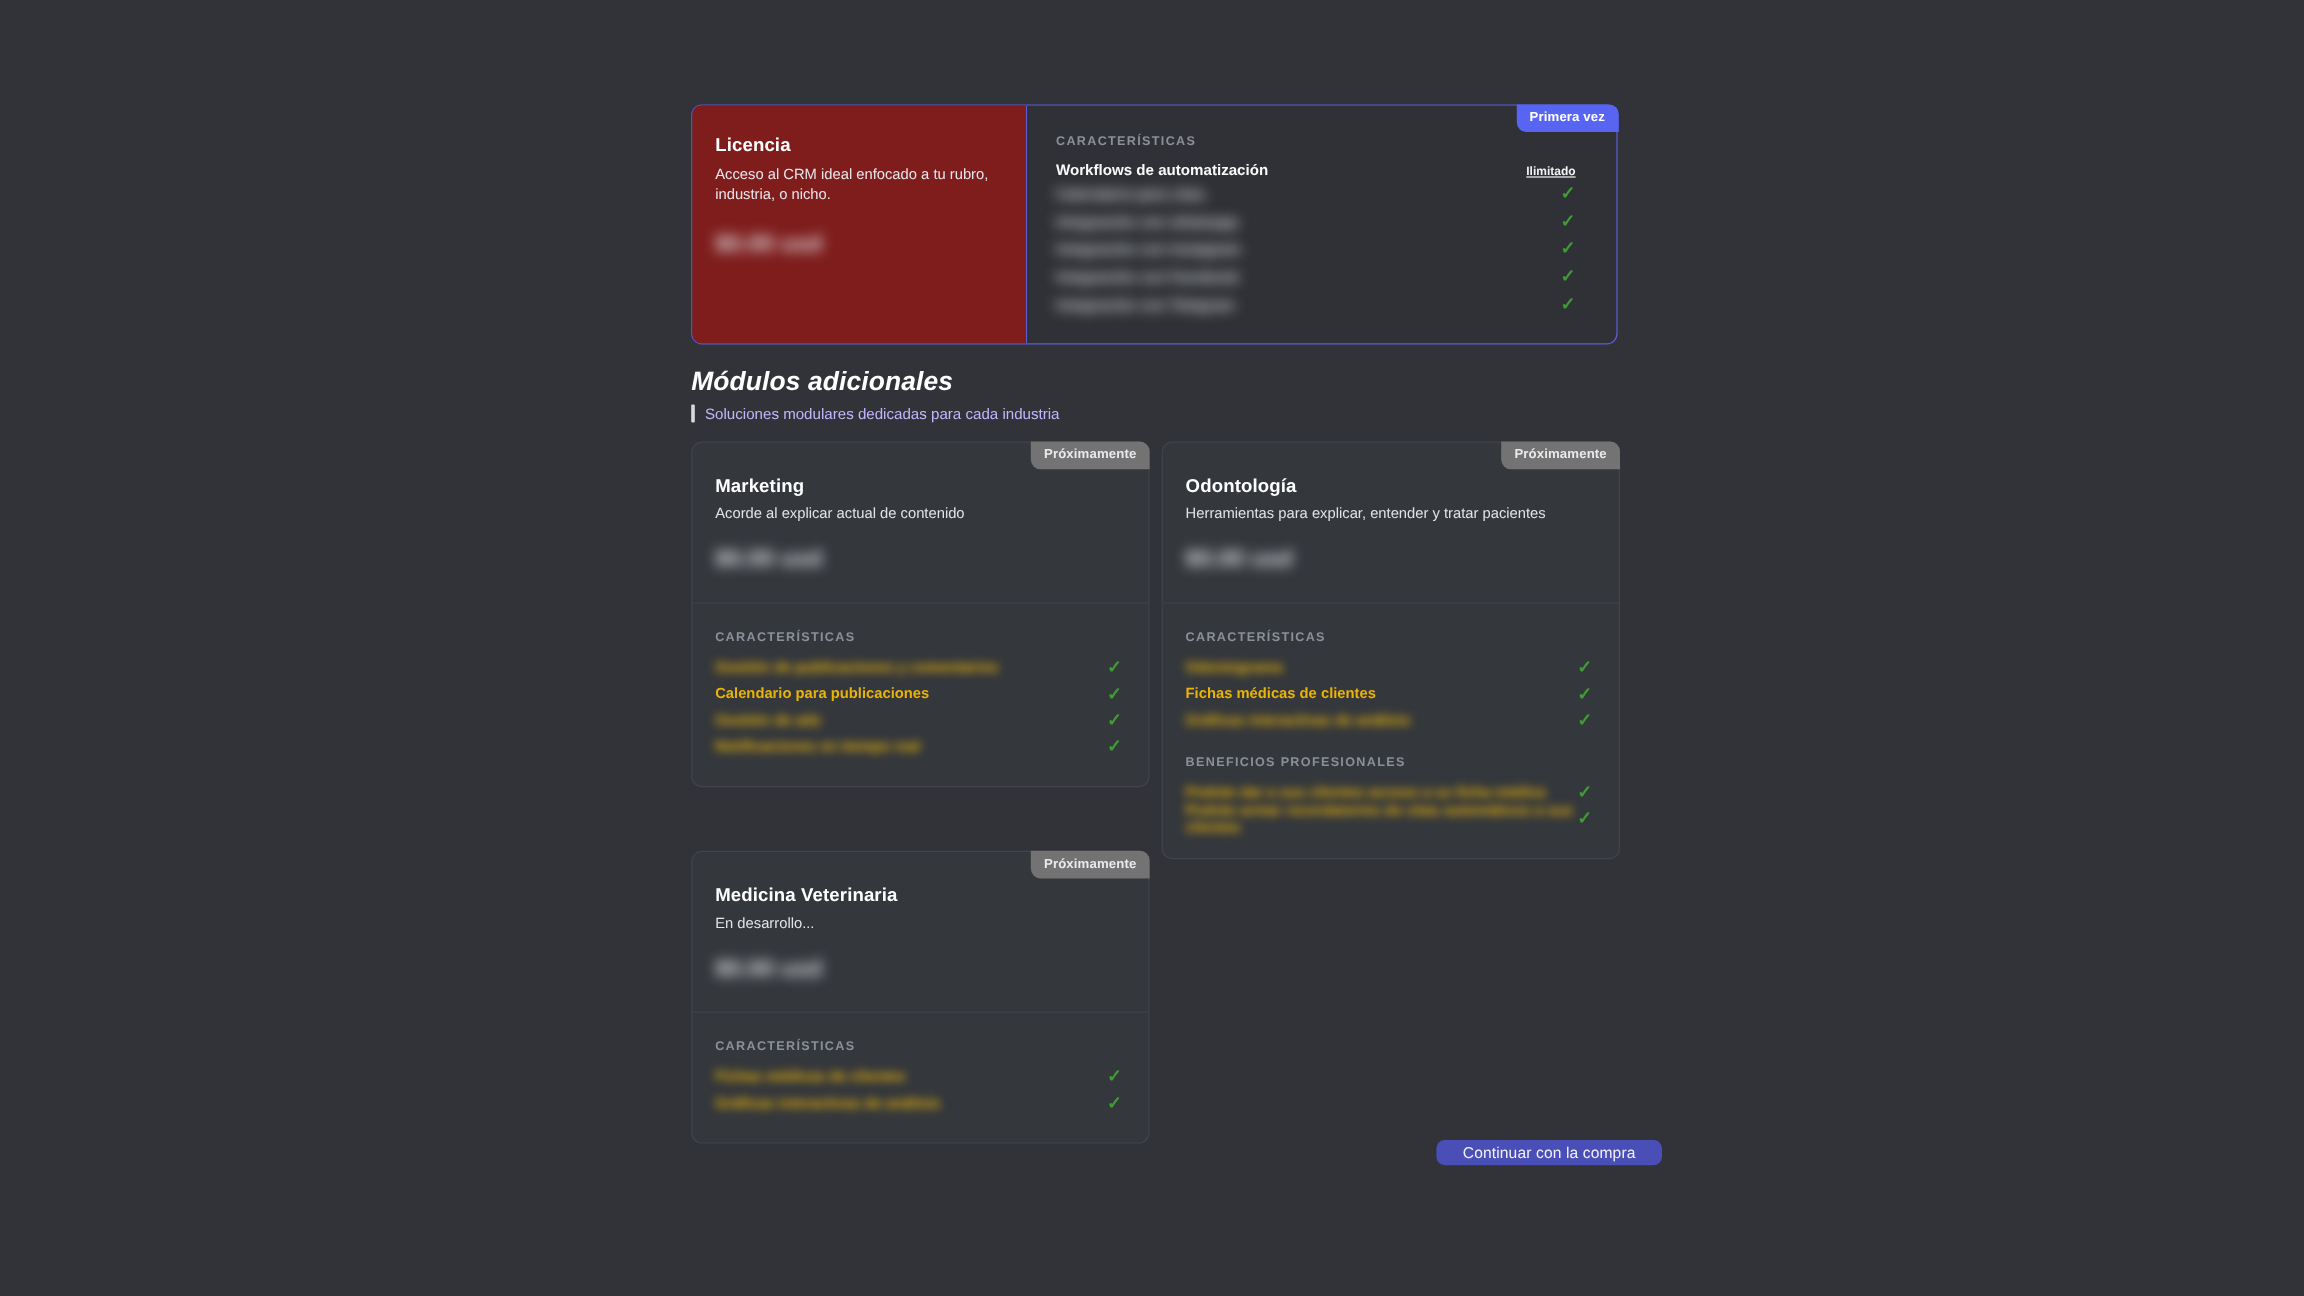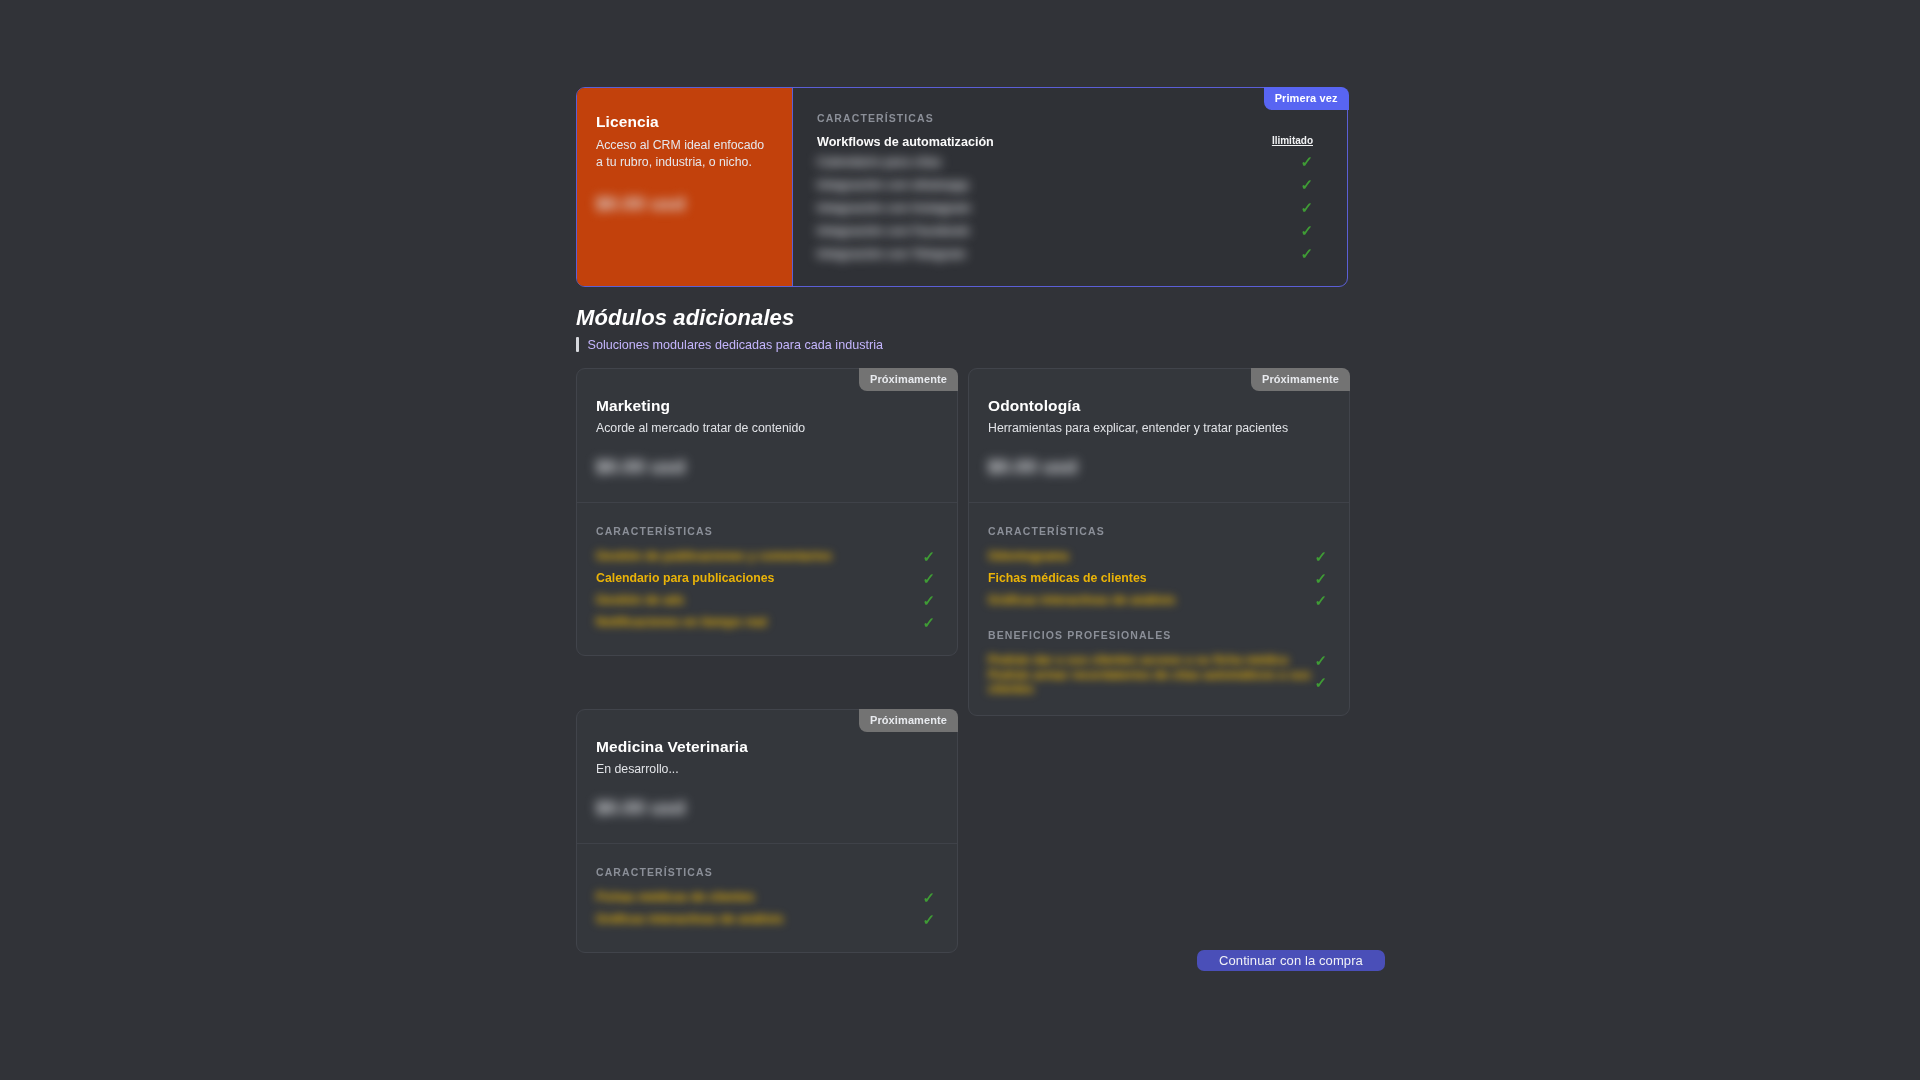--- a/index.html
+++ b/index.html
@@ -56,22 +56,22 @@
     top: 87px;
     width: 772px;
     height: 200px;
     display: flex;
     border: 1.5px solid #5b5fd6;
     border-radius: 9px;
     background: #2f3136;
     overflow: visible;
   }
   .license-left {
-    width: 216px;
-    background: #c2410c;
+    width: 279px;
+    background: #7f1d1d;
     border-right: 1.5px solid #5b5fd6;
     border-radius: 7px 0 0 7px;
     padding: 25px 22px 0 19px;
   }
   .license-title {
     font-size: 15.5px;
     font-weight: 700;
     color: #fff;
     letter-spacing: .1px;
   }
@@ -84,21 +84,21 @@
   .license-price { margin-top: 22px; }
 
   .license-right {
     flex: 1;
     padding: 24px 34px 0 24px;
     position: relative;
   }
   .lic-feature-head {
     display: flex;
     justify-content: space-between;
-    align-items: flex-start;
+    align-items: flex-end;
     margin-top: 11px;
   }
   .lic-feature-head .name {
     font-size: 12.6px;
     font-weight: 700;
     color: #fafafa;
   }
   .lic-feature-head .val {
     font-size: 10px;
     font-weight: 700;
@@ -287,21 +287,21 @@
   <div class="section-sub">
     <span class="sub-bar"></span>
     <span class="txt">Soluciones modulares dedicadas para cada industria</span>
   </div>
 
   <div id="modules-root">
       <div class="mod-card" id="card-marketing">
         <div class="mod-head">
           <div class="badge-proximamente">Próximamente</div>
           <div class="mod-title">Marketing</div>
-          <div class="mod-sub">Acorde al mercado tratar de contenido</div>
+          <div class="mod-sub">Acorde al explicar actual de contenido</div>
           <div class="mod-price"><span class="blur-price">$0.00 usd</span></div>
         </div>
         <div class="mod-body">
           <div class="sect-label">CARACTERÍSTICAS</div>
           <div class="feat-list" style="margin-top: 8px;">
             <div class="feat-row">
               <span class="name blur-text">Gestión de publicaciones y comentarios</span>
               <span class="check">✓</span>
             </div>
             <div class="feat-row">

